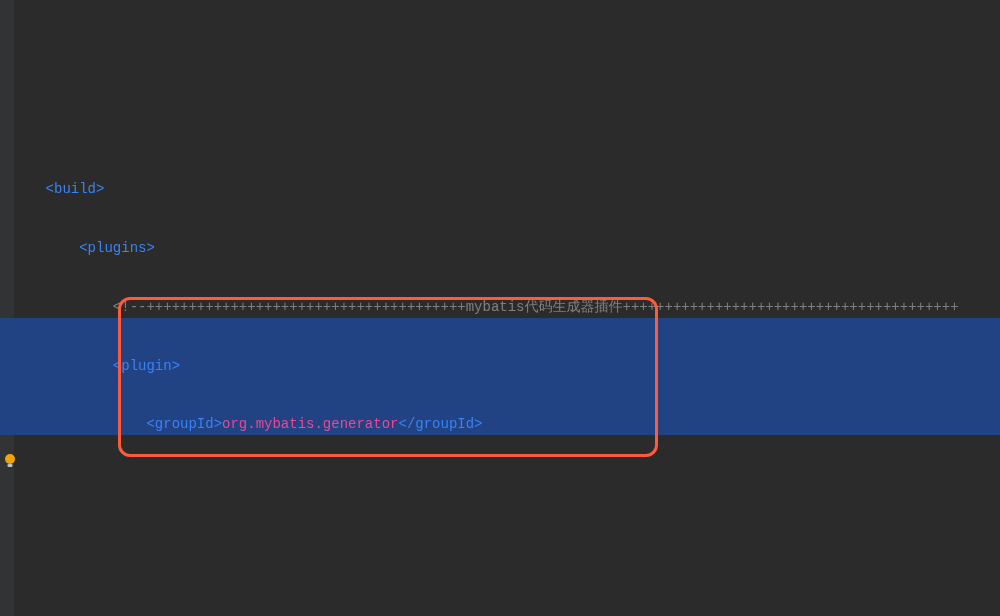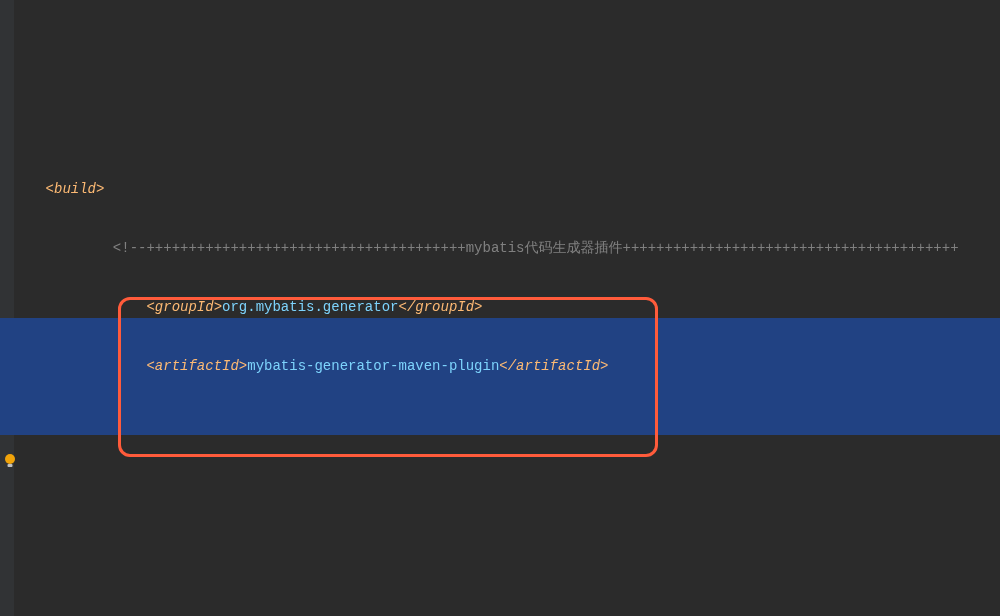--- a/index.html
+++ b/index.html
@@ -14,23 +14,23 @@
     overflow: hidden;
     position: relative;
   }
   .editor {
     padding: 4px 0 4px 12px;
     white-space: pre;
     position: relative;
   }
   .ln { display: block; height: 19.6px; }
   .ind { display: inline-block; }
-  .tag { color: #fdba74; font-style: italic; }
+  .tag { color: #3b82f6; }
   .comment { color: #808080; }
-  .text { color: #7dd3fc; }
+  .text { color: #ec4899; }
   .sel-stripe {
     position: absolute;
     left: 0; right: 0;
     background: #214283;
     height: 19.6px;
     z-index: 0;
   }
   .code-layer { position: relative; z-index: 1; }
   .highlight-box {
     position: absolute;
@@ -57,23 +57,24 @@
 </head>
 <body>
 
 <div class="editor">
   <div class="gutter-band"></div>
 
   <div id="sel-container"><div class="sel-stripe" style="top: 317.6px;"></div><div class="sel-stripe" style="top: 337.2px;"></div><div class="sel-stripe" style="top: 356.8px;"></div><div class="sel-stripe" style="top: 376.4px;"></div><div class="sel-stripe" style="top: 396px;"></div><div class="sel-stripe" style="top: 415.6px;"></div></div>
 
   <div class="code-layer">
     <span class="ln"><span class="ind">    </span><span class="tag">&lt;build&gt;</span></span>
+    <span class="ln"><span class="ind">        </span><span class="tag">&lt;plugins&gt;</span></span>
     <span class="ln"><span class="ind">            </span><span class="comment">&lt;!--++++++++++++++++++++++++++++++++++++++mybatis代码生成器插件++++++++++++++++++++++++++++++++++++++++</span></span>
+    <span class="ln"><span class="ind">            </span><span class="tag">&lt;plugin&gt;</span></span>
     <span class="ln"><span class="ind">                </span><span class="tag">&lt;groupId&gt;</span><span class="text">org.mybatis.generator</span><span class="tag">&lt;/groupId&gt;</span></span>
-    <span class="ln"><span class="ind">                </span><span class="tag">&lt;artifactId&gt;</span><span class="text">mybatis-generator-maven-plugin</span><span class="tag">&lt;/artifactId&gt;</span></span>
     
     
     
     
     
     
     
     
     
     

